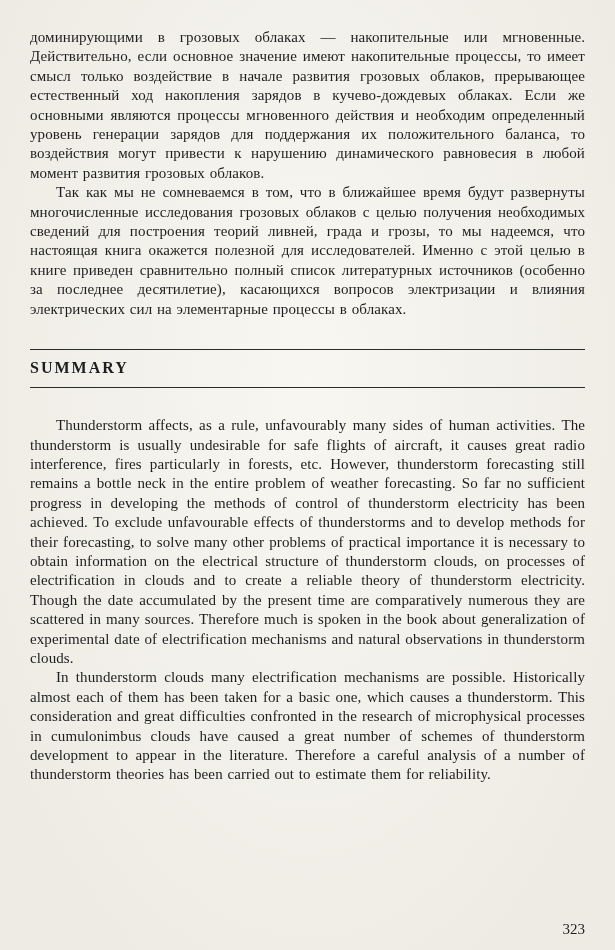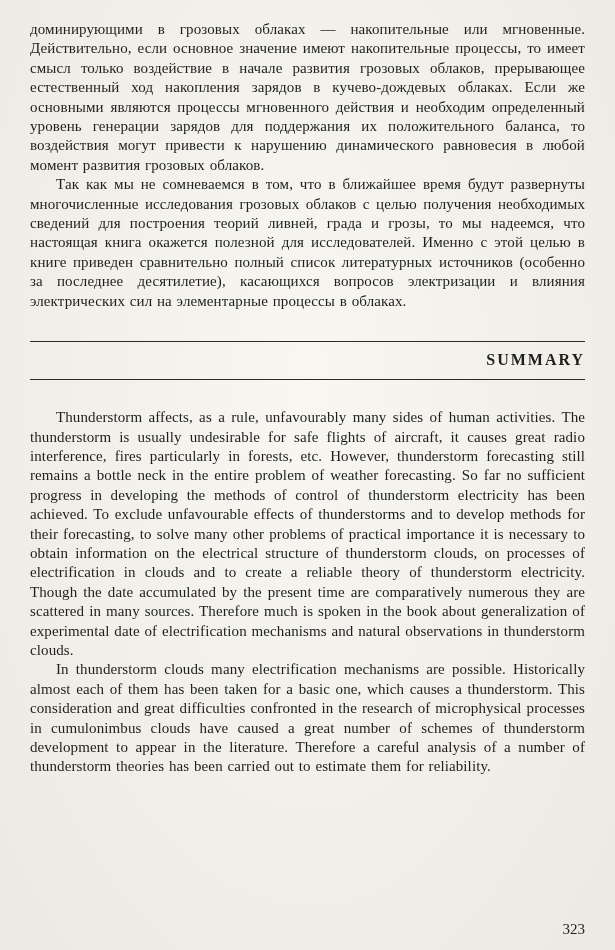--- a/index.html
+++ b/index.html
@@ -12,21 +12,21 @@
     background: #f4f2ea;
     font-family: "Liberation Serif", "DejaVu Serif", serif;
     color: #1e1e1e;
     overflow: hidden;
   }
   .page {
     position: relative;
     box-sizing: border-box;
     width: 615px;
     height: 950px;
-    padding: 20px 30px 0 30px;
+    padding: 28px 30px 0 30px;
     background:
       radial-gradient(ellipse at 50% 40%, rgba(255,255,255,0.35), rgba(0,0,0,0.03) 90%),
       #f4f2ea;
     font-family: Liberation Serif, serif;
   }
   p.body-text {
     margin: 0;
     text-align: justify;
     font-size: 15px;
     line-height: 19.4px;
@@ -40,21 +40,21 @@
     margin-top: 30px;
     margin-bottom: 28px;
   }
   .rule {
     border: none;
     border-top: 1px solid #2b2b2b;
     margin: 0;
     height: 0;
   }
   .summary-title {
-    text-align: right;
+    text-align: left;
     font-weight: bold;
     font-size: 16px;
     letter-spacing: 2px;
     padding: 9px 0 10px 0;
   }
   .page-number {
     position: absolute;
     right: 30px;
     bottom: 12px;
     font-size: 15px;

